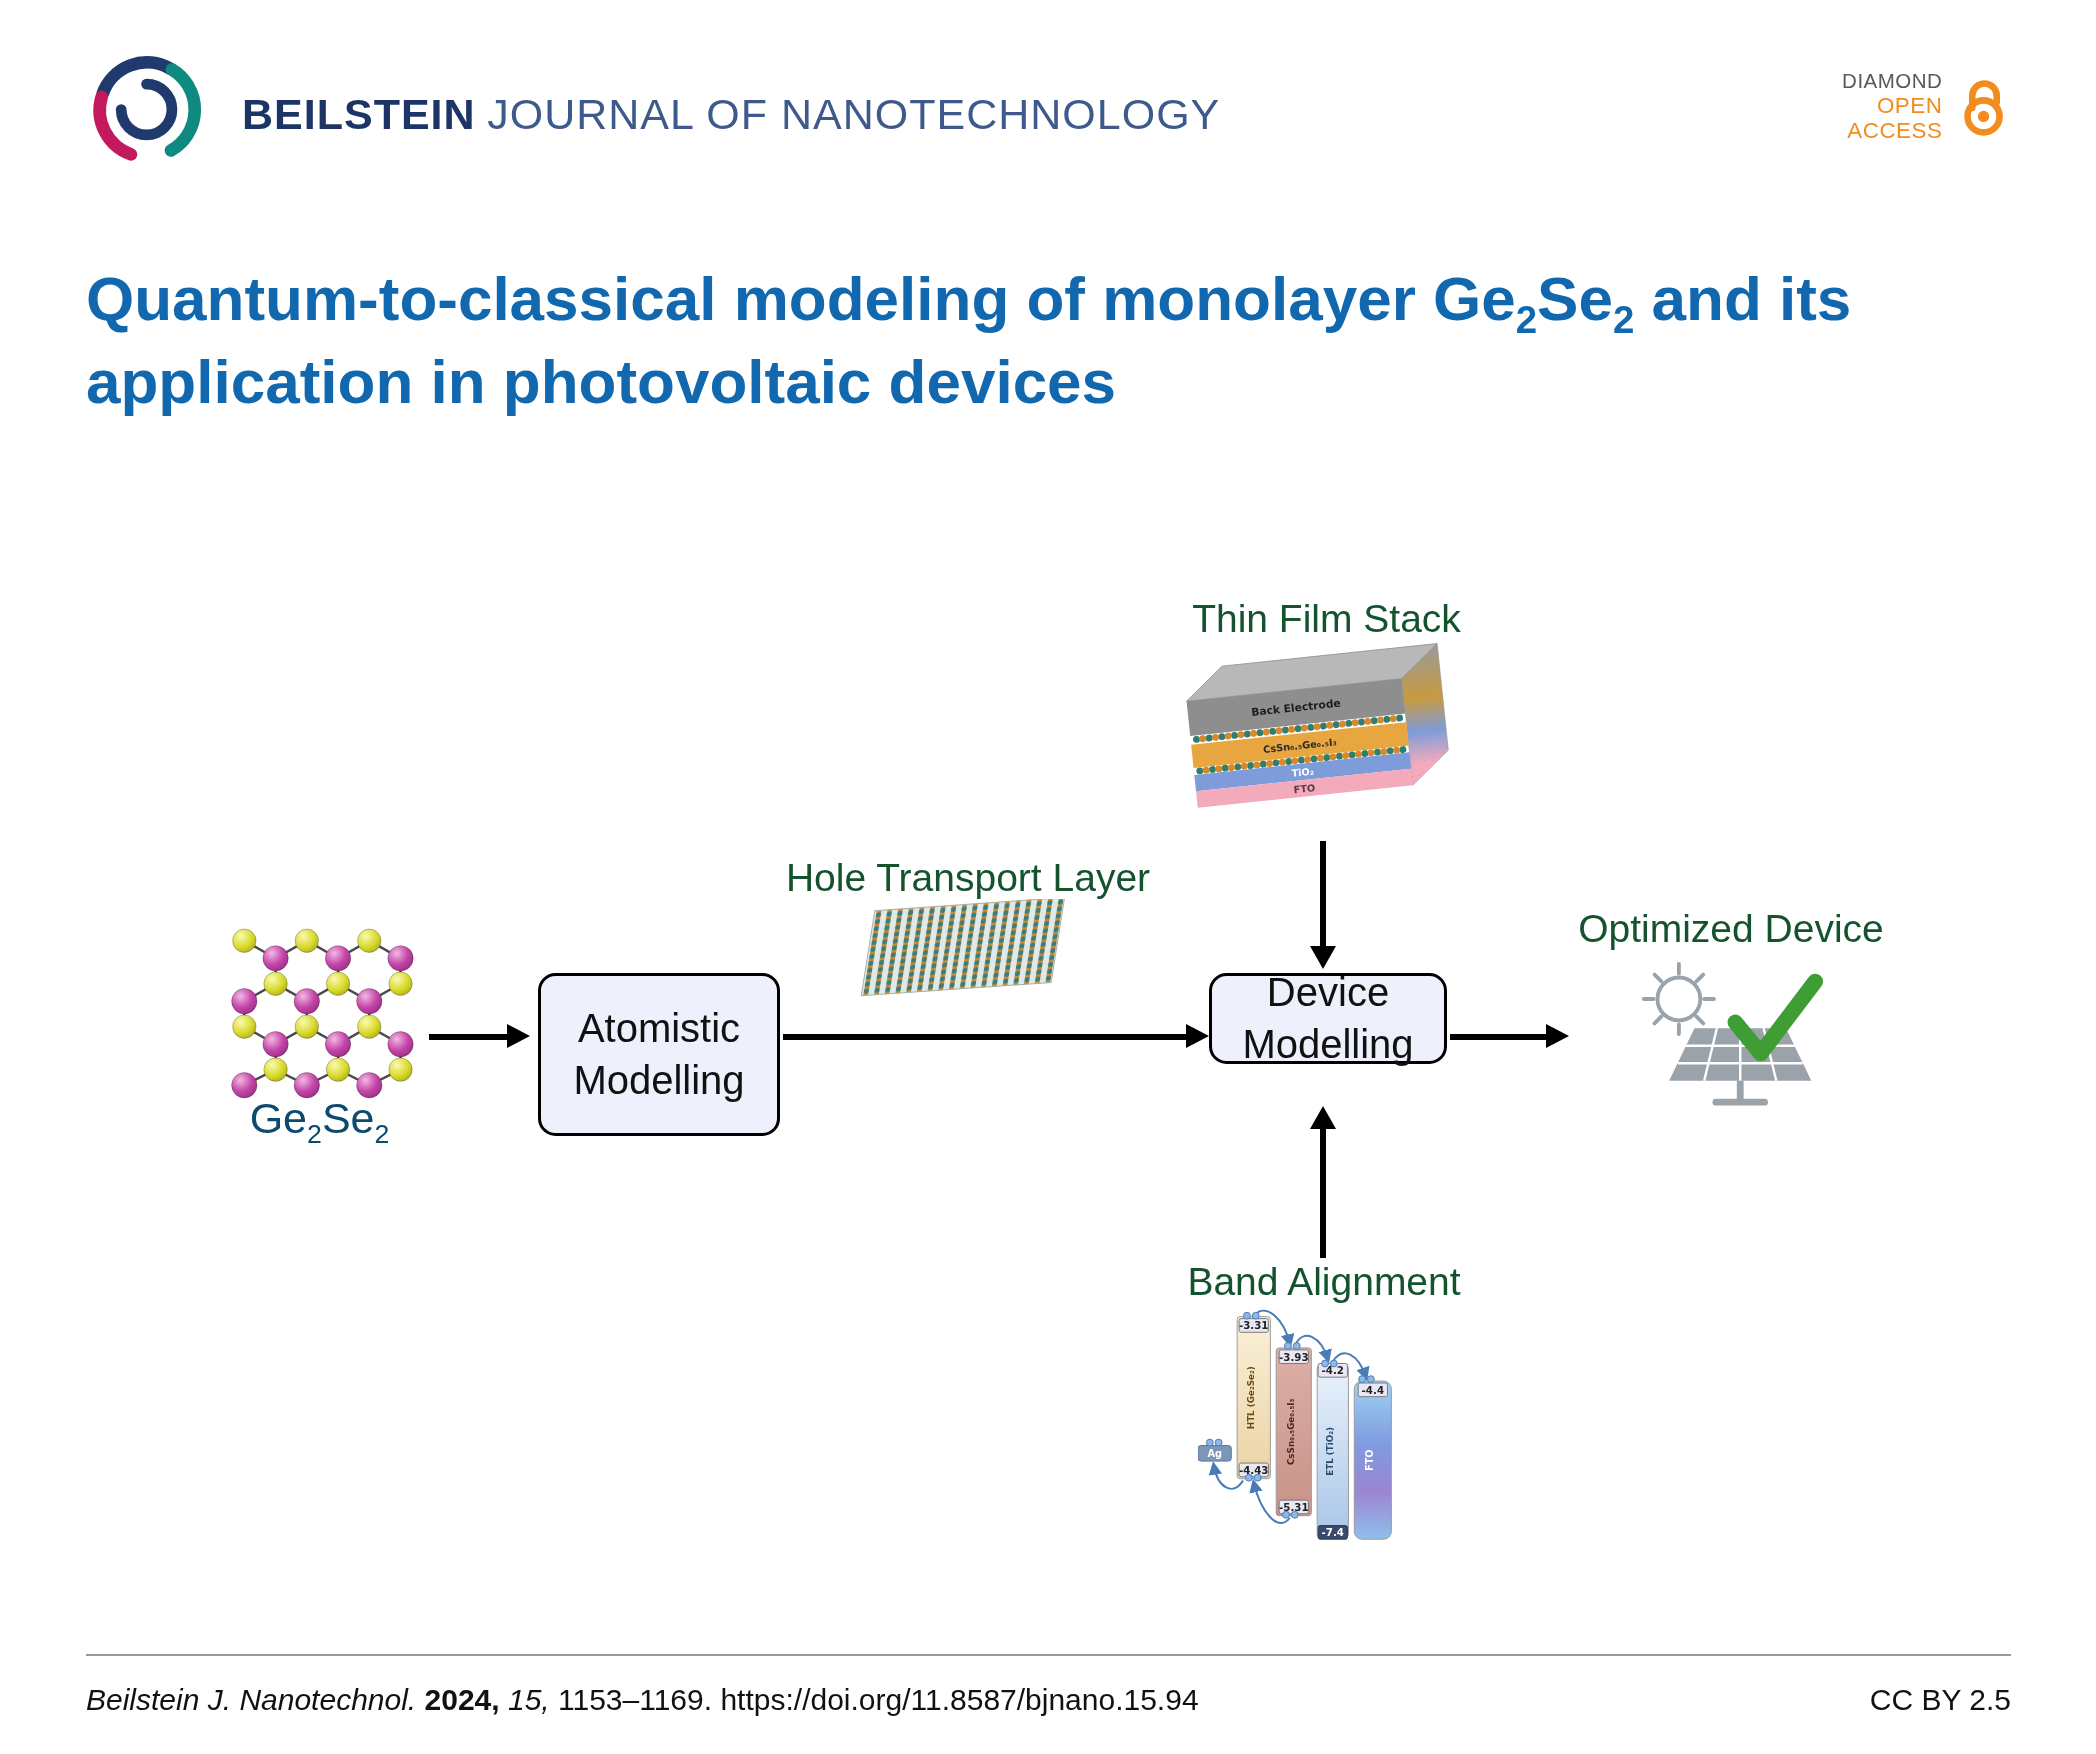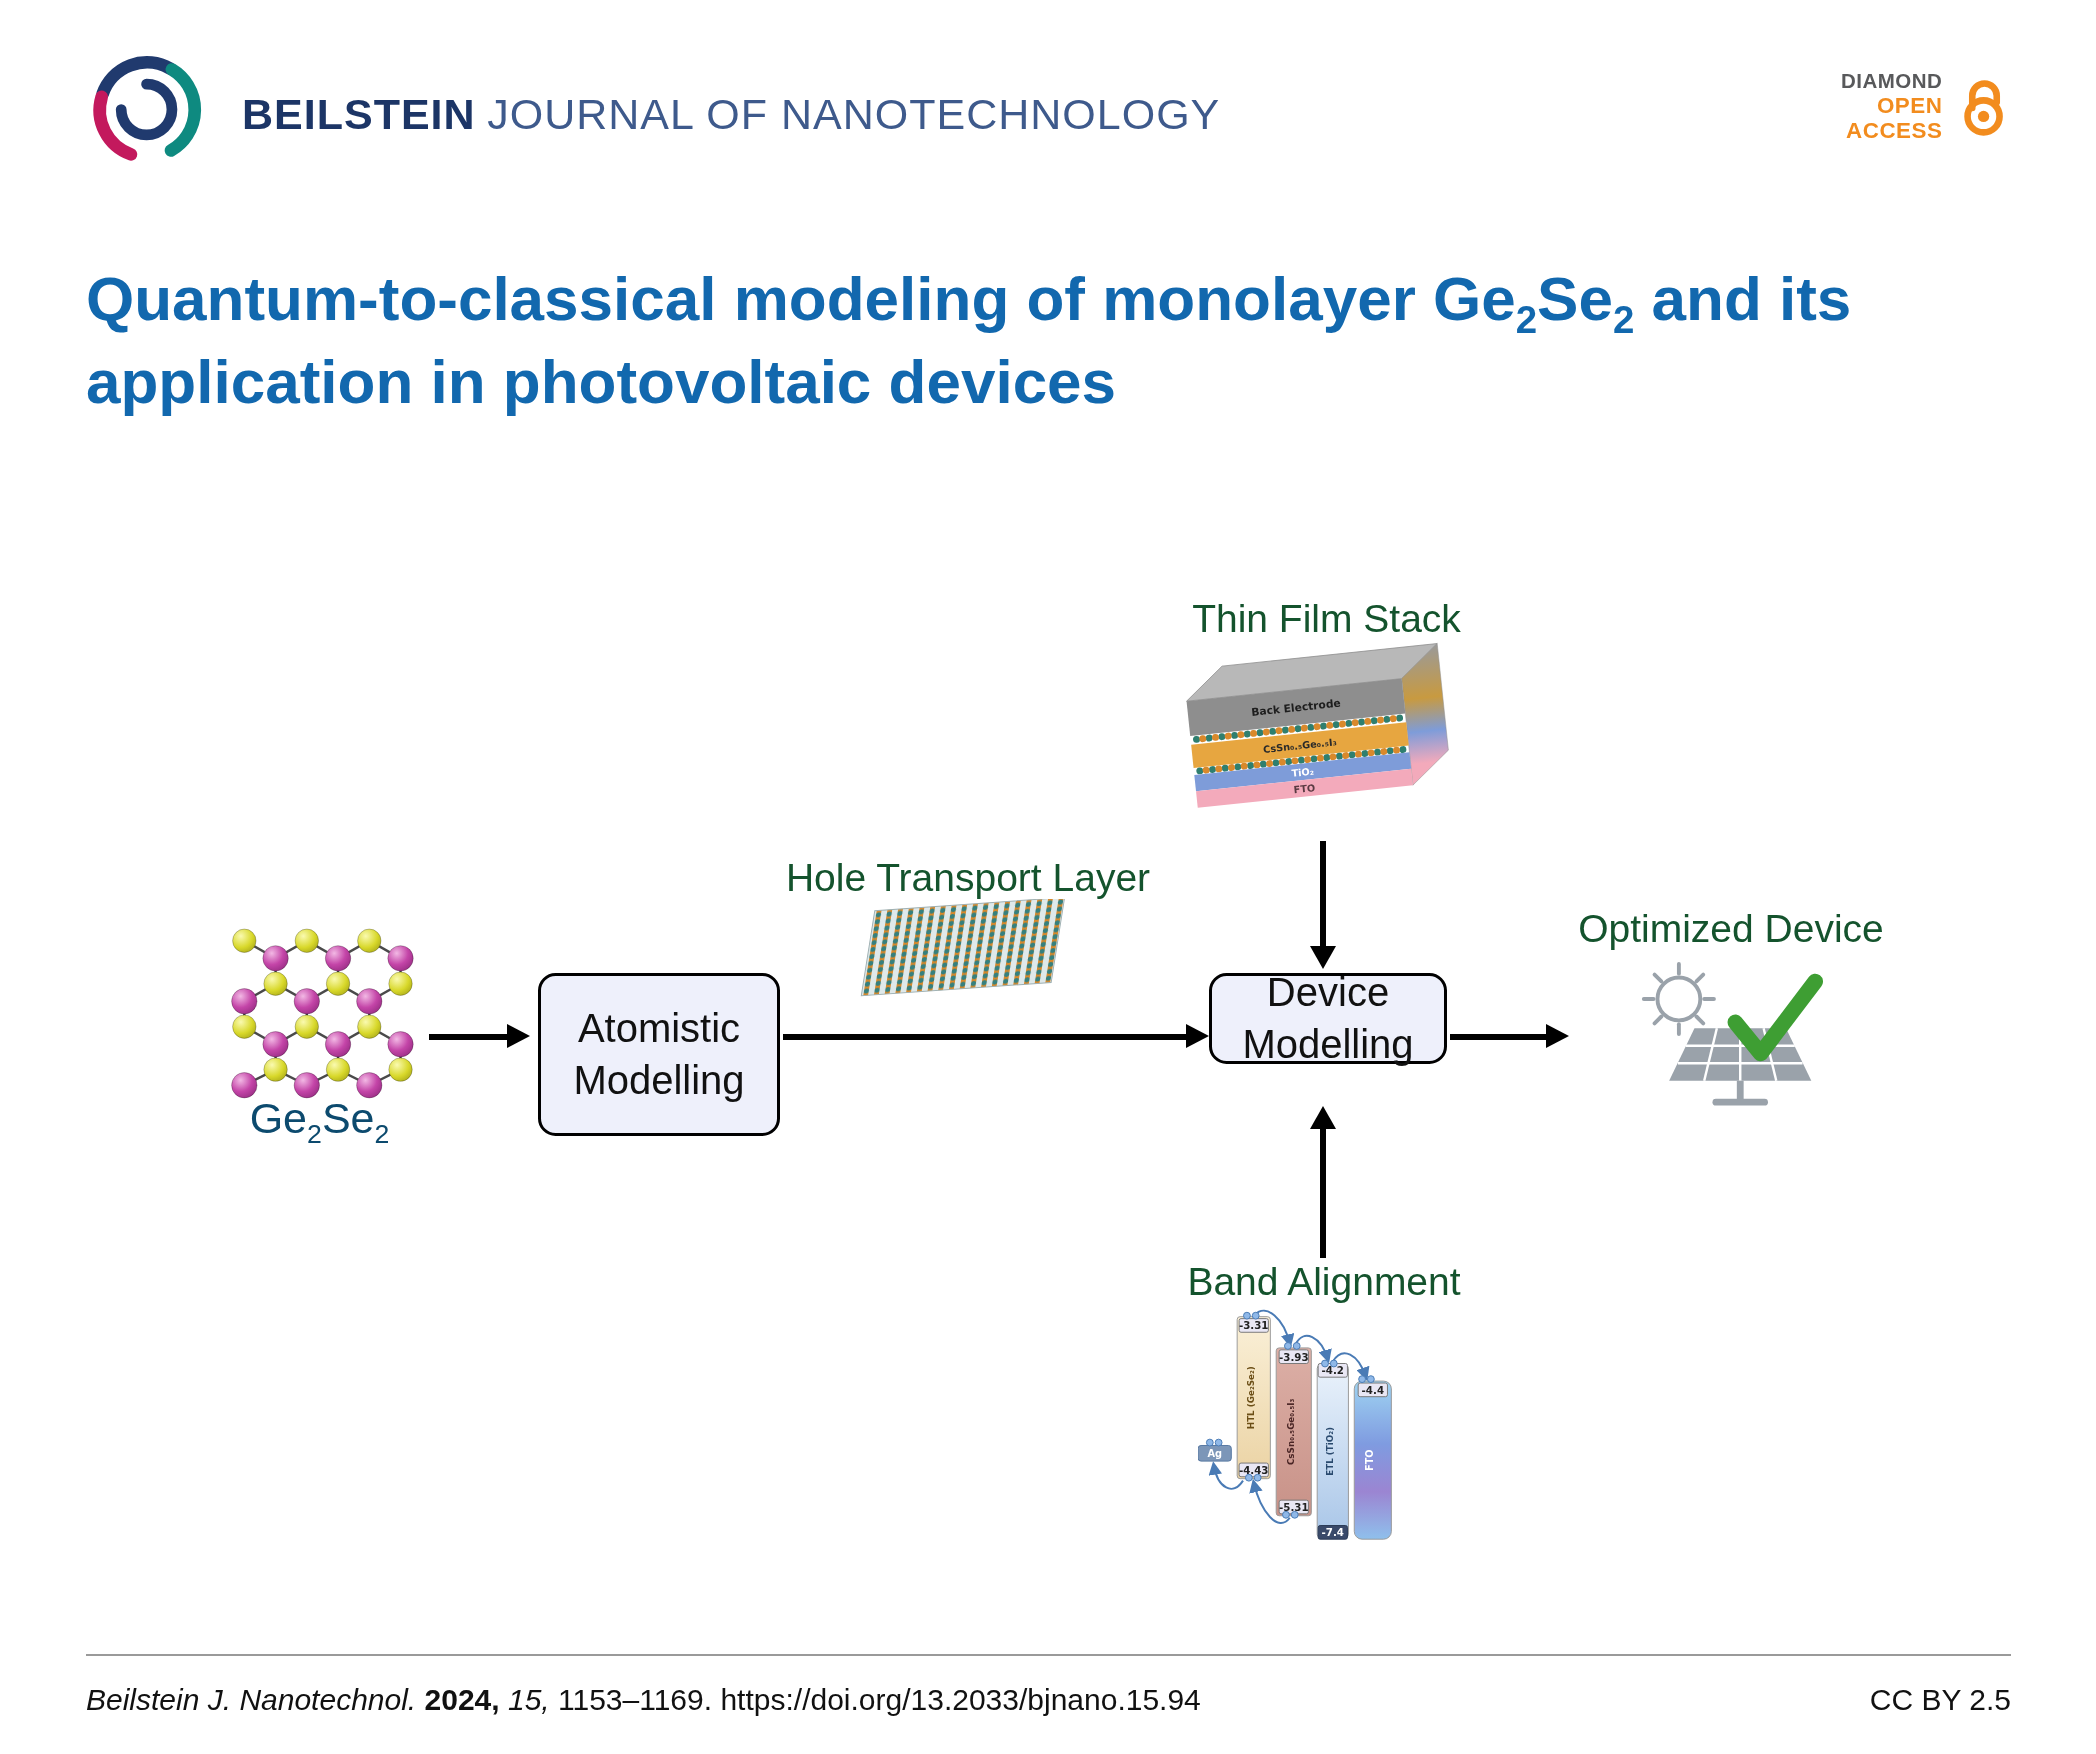--- a/index.html
+++ b/index.html
@@ -8,21 +8,21 @@
     position:relative; width:2097px; height:1754px; background:#ffffff;
     font-family:"Liberation Sans", sans-serif; overflow:hidden; color:#111;
   }
   .abs { position:absolute; }
 
   
   .journal { position:absolute; left:242px; top:90px; font-size:43px; letter-spacing:1px; white-space:nowrap; }
   .journal .jbold { font-weight:bold; color:#1C3566; }
   .journal .jrest { font-weight:normal; color:#3E5A8C; margin-left:11.7px; }
   .oa-badge { position:absolute; top:70px; right:86px; display:flex; align-items:center; gap:15.6px; }
-  .oa-text { text-align:right; line-height:1.12; font-weight:bold; letter-spacing:0.5px; }
+  .oa-text { text-align:right; line-height:1.12; font-weight:normal; letter-spacing:0.5px; }
   .oa-diamond { font-size:20.5px; color:#58595B; }
   .oa-open, .oa-access { font-size:22.4px; color:#F28C1E; }
 
   
   .title { position:absolute; left:86px; top:261px; width:1833px; font-size:62px; font-weight:bold;
            color:#1268AE; line-height:1.22; }
   .title sub { font-size:0.62em; }
   .authors { position:absolute; left:86px; top:488px; font-size:41px; color:#141414; }
 
   
@@ -343,18 +343,18 @@
         <circle cx="21" cy="143" r="3.5"></circle>
     </g>
   </svg>
 
   <div class="rule"></div>
   <div class="citation">
     <span class="it">Beilstein J. Nanotechnol.</span>
     <span class="bd">2024,</span>
     <span class="it">15,</span>
     <span>1153–1169.</span>
-    <span>https://doi.org/13.2033/bjnano.15.94</span>
+    <span>https://doi.org/11.8587/bjnano.15.94</span>
   </div>
   <div class="license">CC BY 2.5</div>
 
 </div>
 
 
 </body></html>

